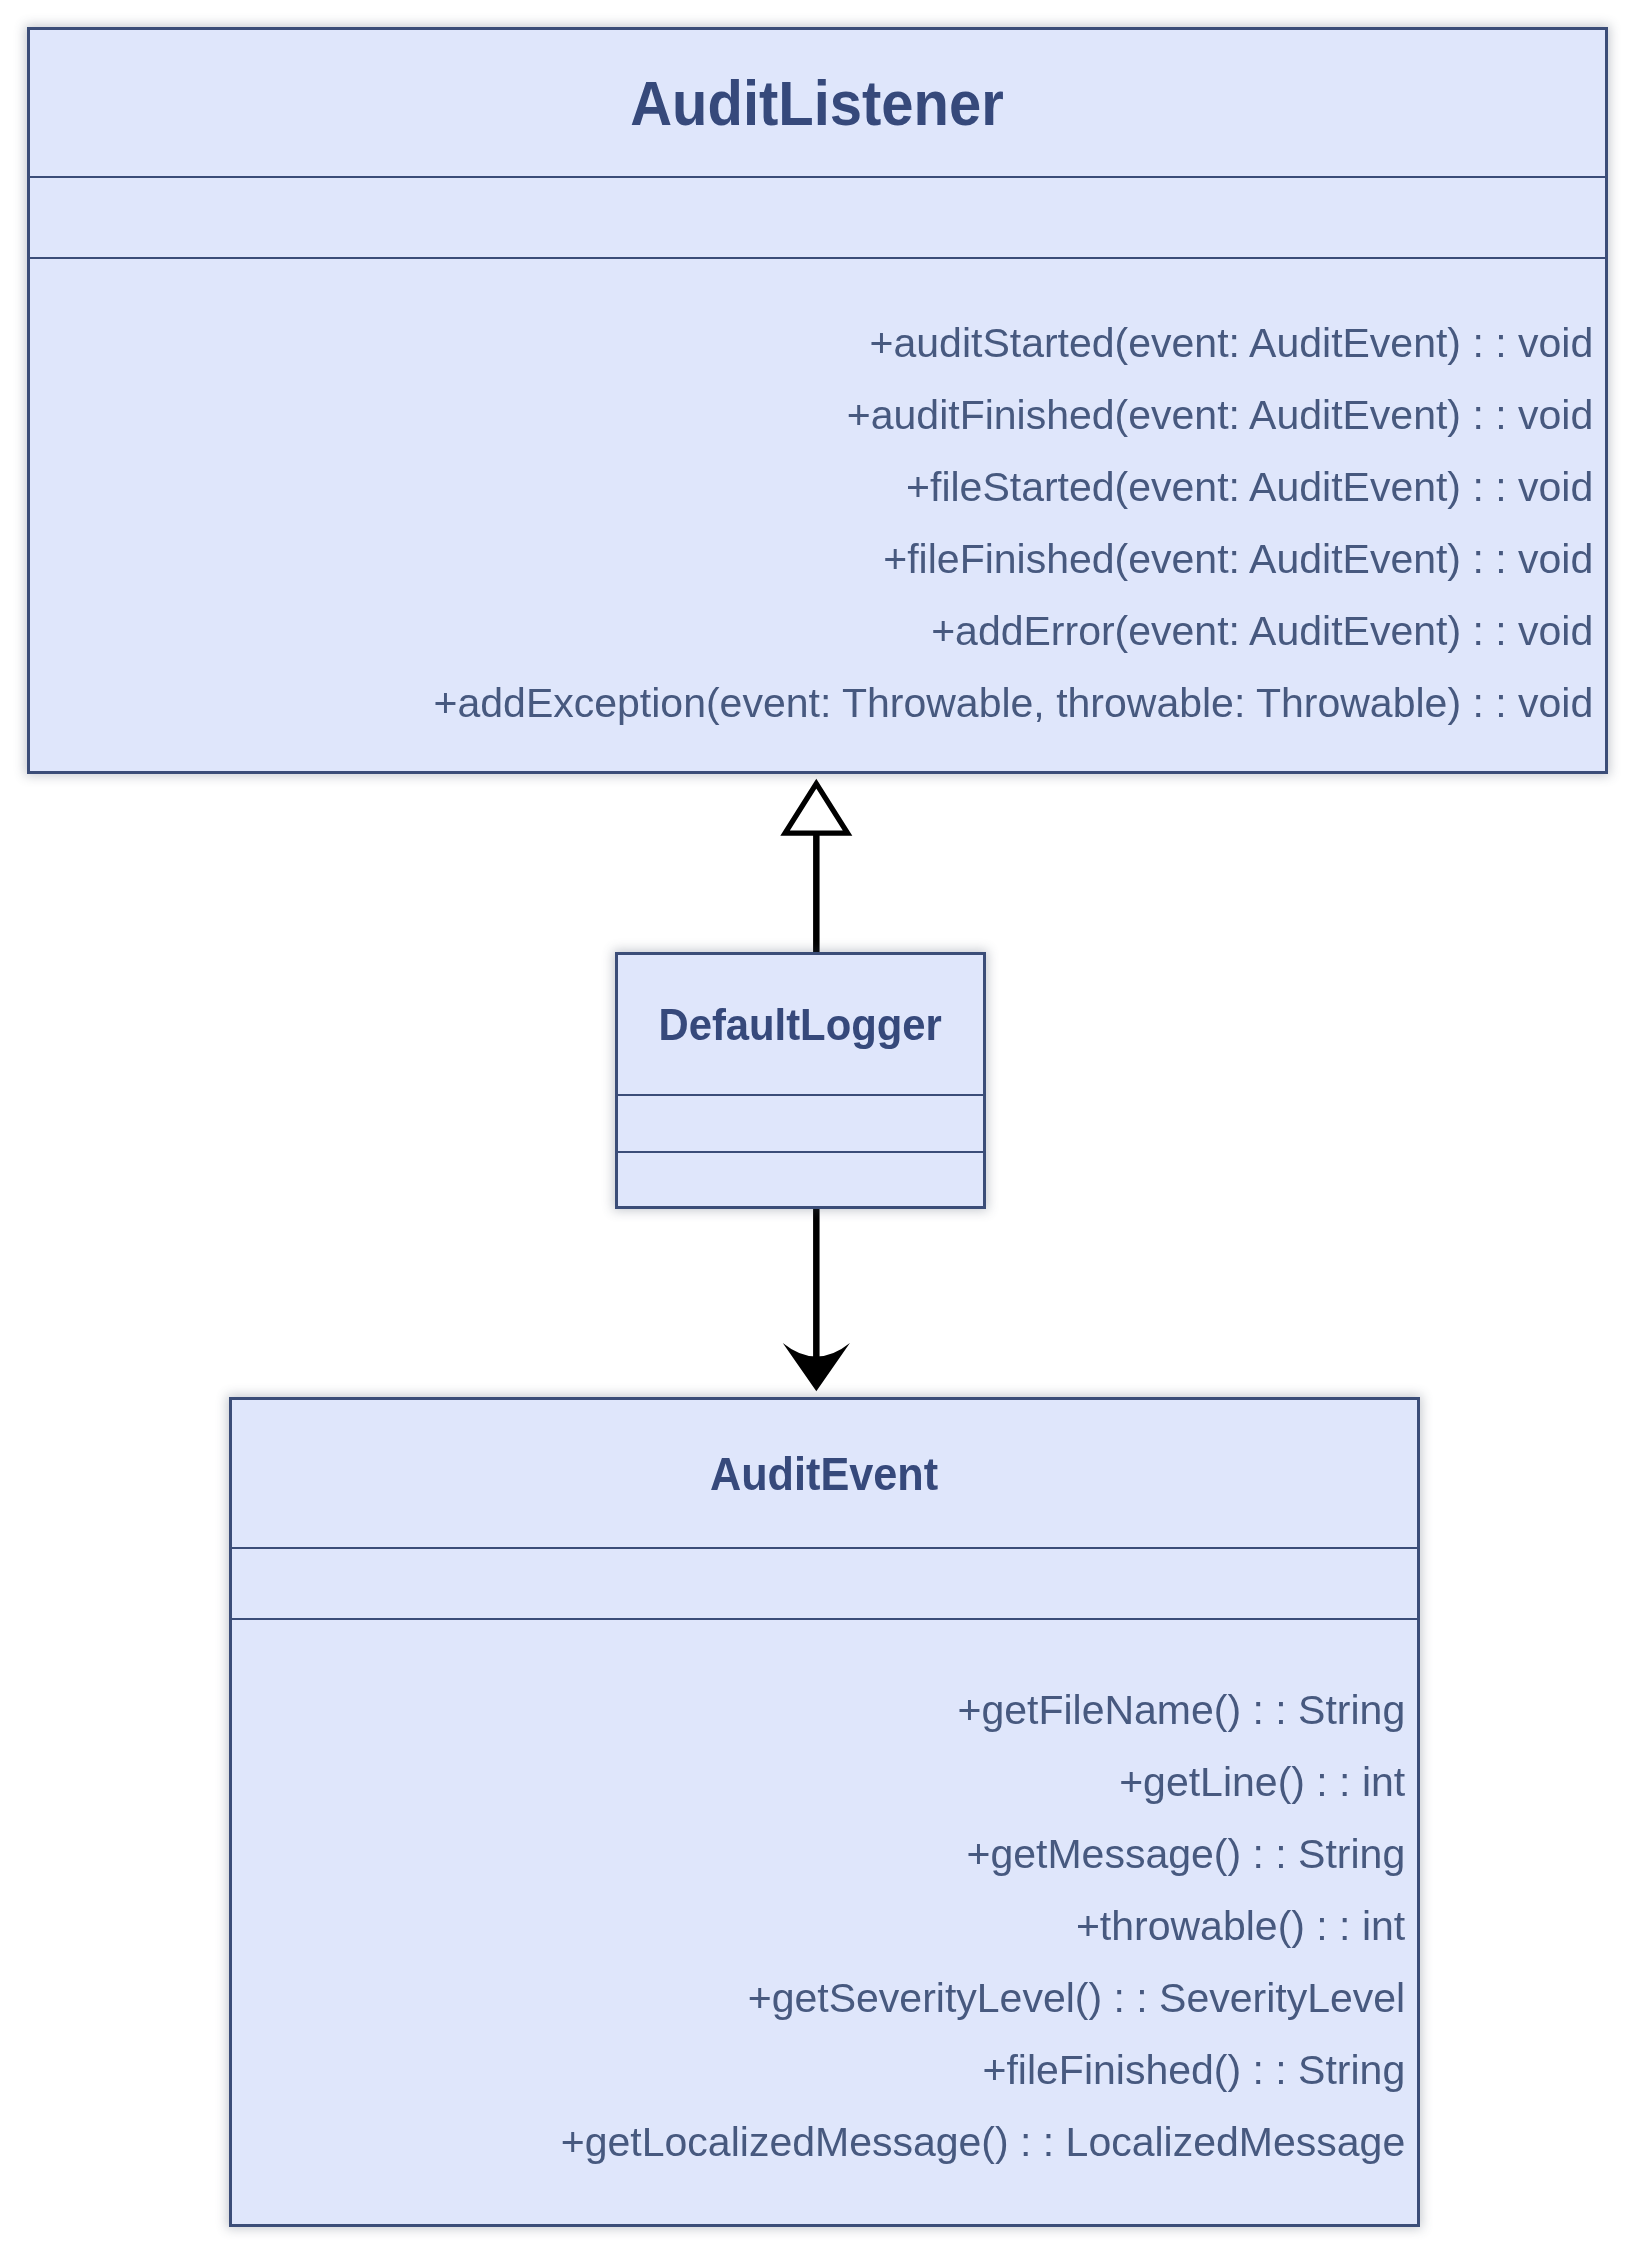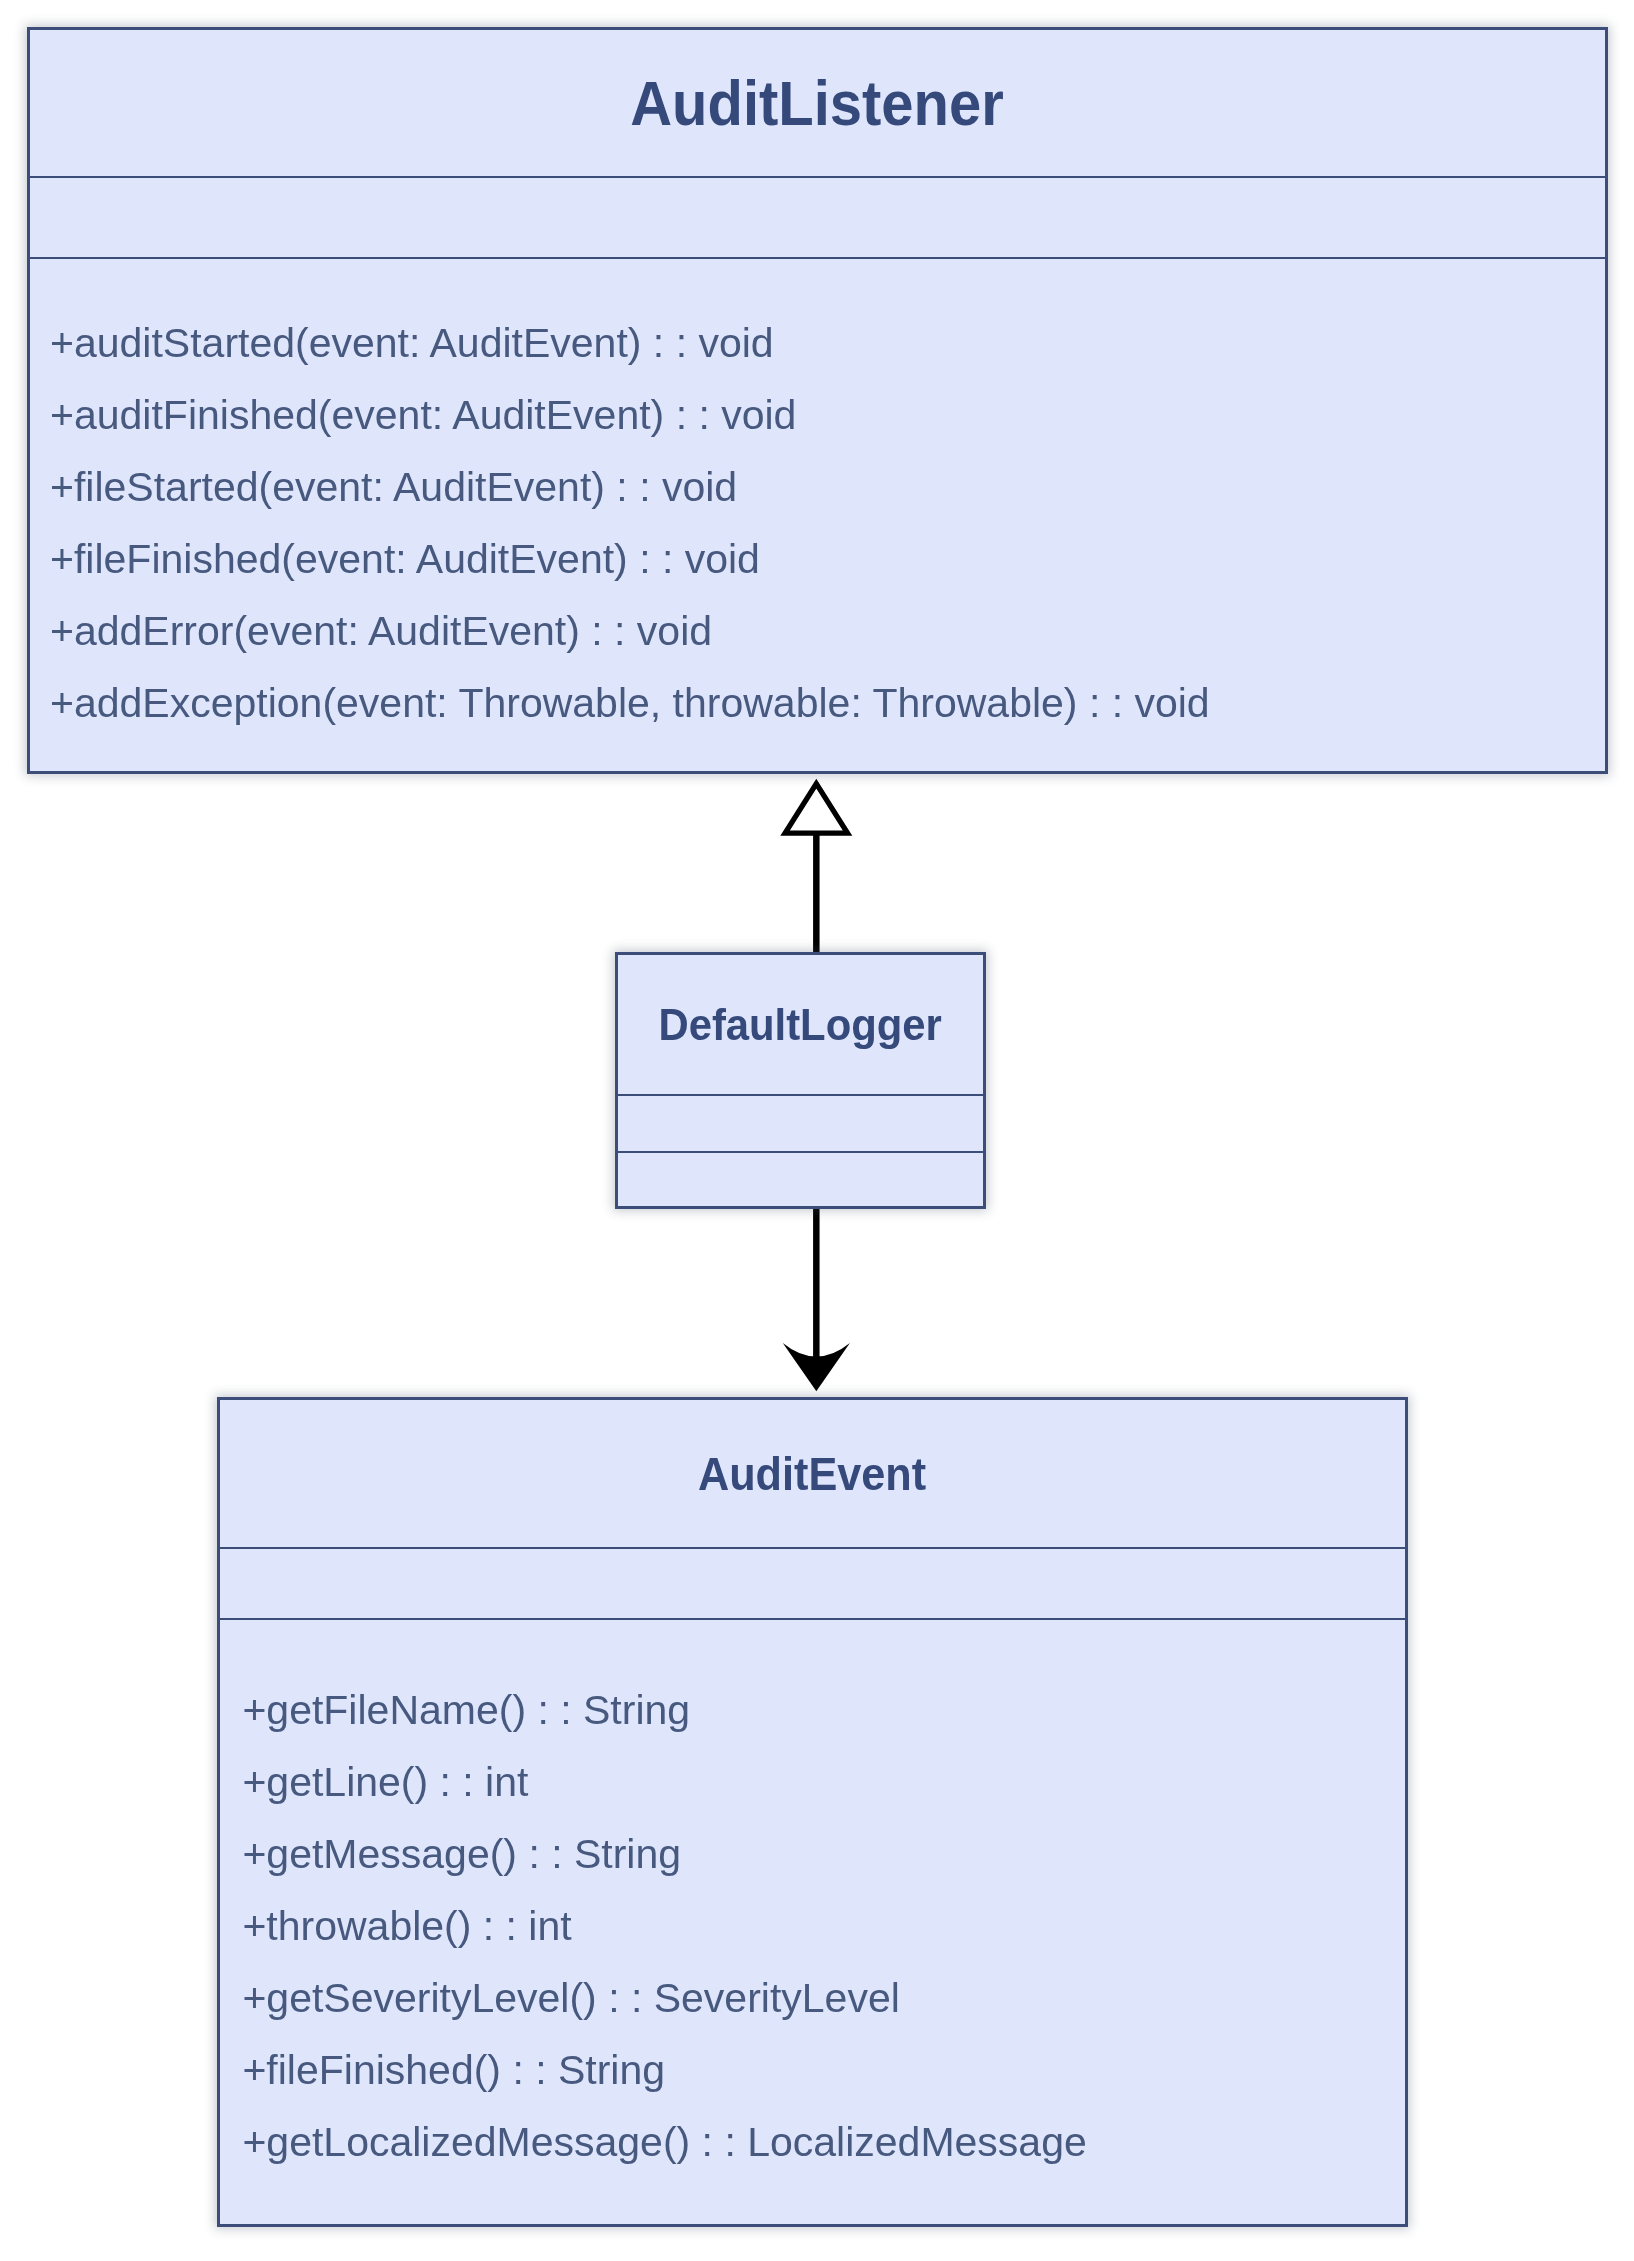--- a/index.html
+++ b/index.html
@@ -48,33 +48,34 @@
   }
   .methods-row ul {
     list-style: none;
     margin: 0;
   }
   .methods-row li {
     font-size: 41px;
     line-height: 72px;
     color: #47597f;
     white-space: nowrap;
+    text-align: right;
   }
   
   #box-auditlistener { left: 27px; top: 26.5px; width: 1581px; height: 747px; }
   #box-auditlistener .title-row { height: 148px; font-size: 63px; }
   #box-auditlistener .attr-row { height: 81px; }
   #box-auditlistener .methods-row ul { padding: 48px 11.8px 0 20px; }
   
   #box-defaultlogger { left: 615px; top: 952px; width: 371px; height: 257px; }
   #box-defaultlogger .title-row { height: 141px; font-size: 44px; }
   #box-defaultlogger .title-row .title-text { transform: scaleX(0.95); }
   #box-defaultlogger .attr-row { height: 57px; }
   
-  #box-auditevent { left: 217px; top: 1397px; width: 1191px; height: 830px; }
+  #box-auditevent { left: 229px; top: 1397px; width: 1191px; height: 830px; }
   #box-auditevent .title-row { height: 149px; font-size: 47px; }
   #box-auditevent .attr-row { height: 71px; }
   #box-auditevent .methods-row ul { padding: 54px 11.8px 0 22.4px; }
 
   #arrow-layer {
     position: absolute;
     left: 0;
     top: 0;
     width: 1635px;
     height: 2261px;

